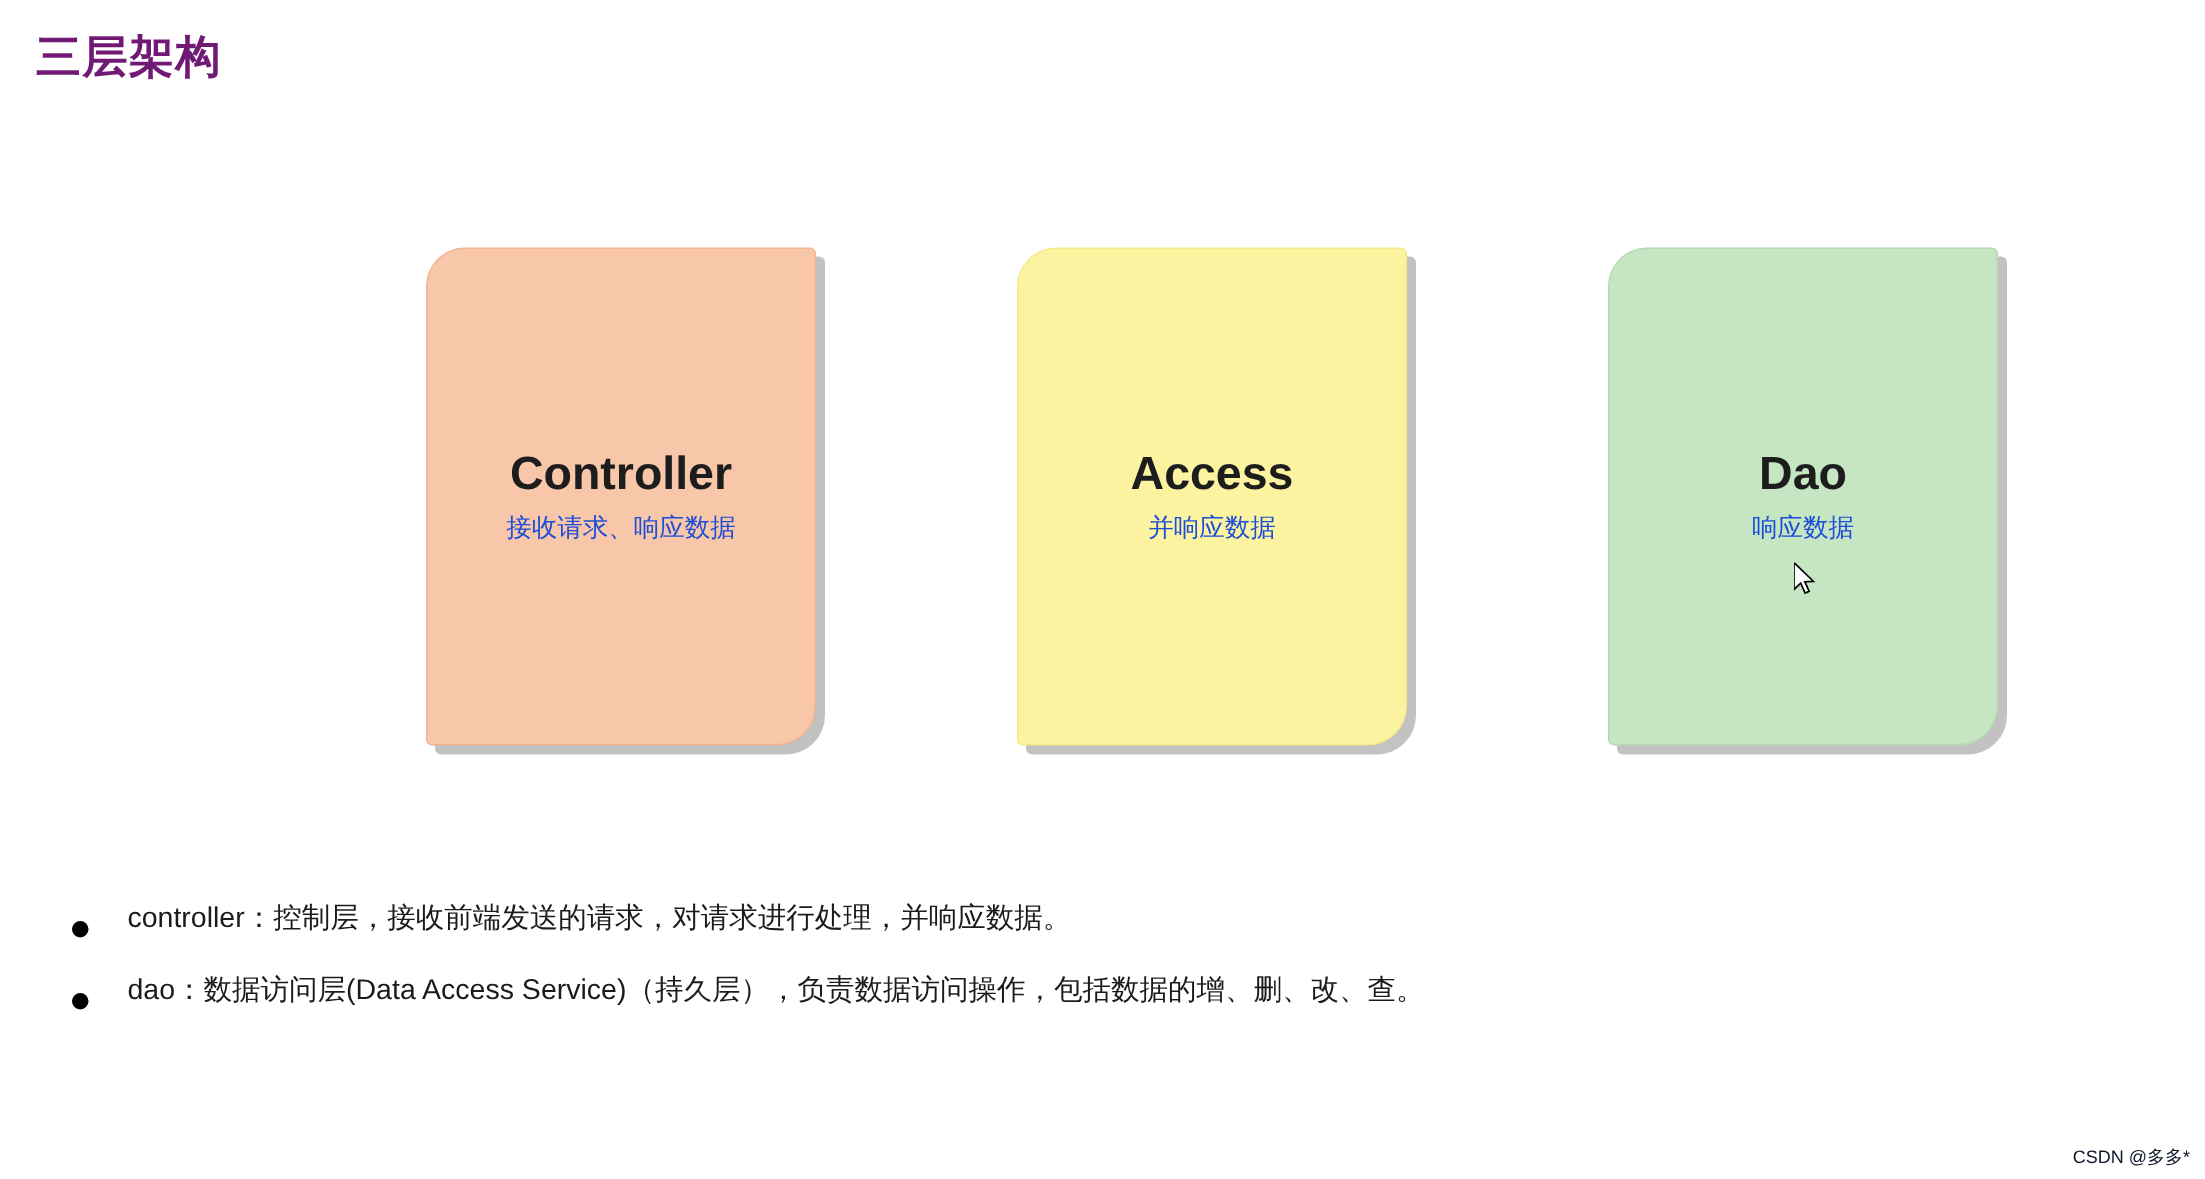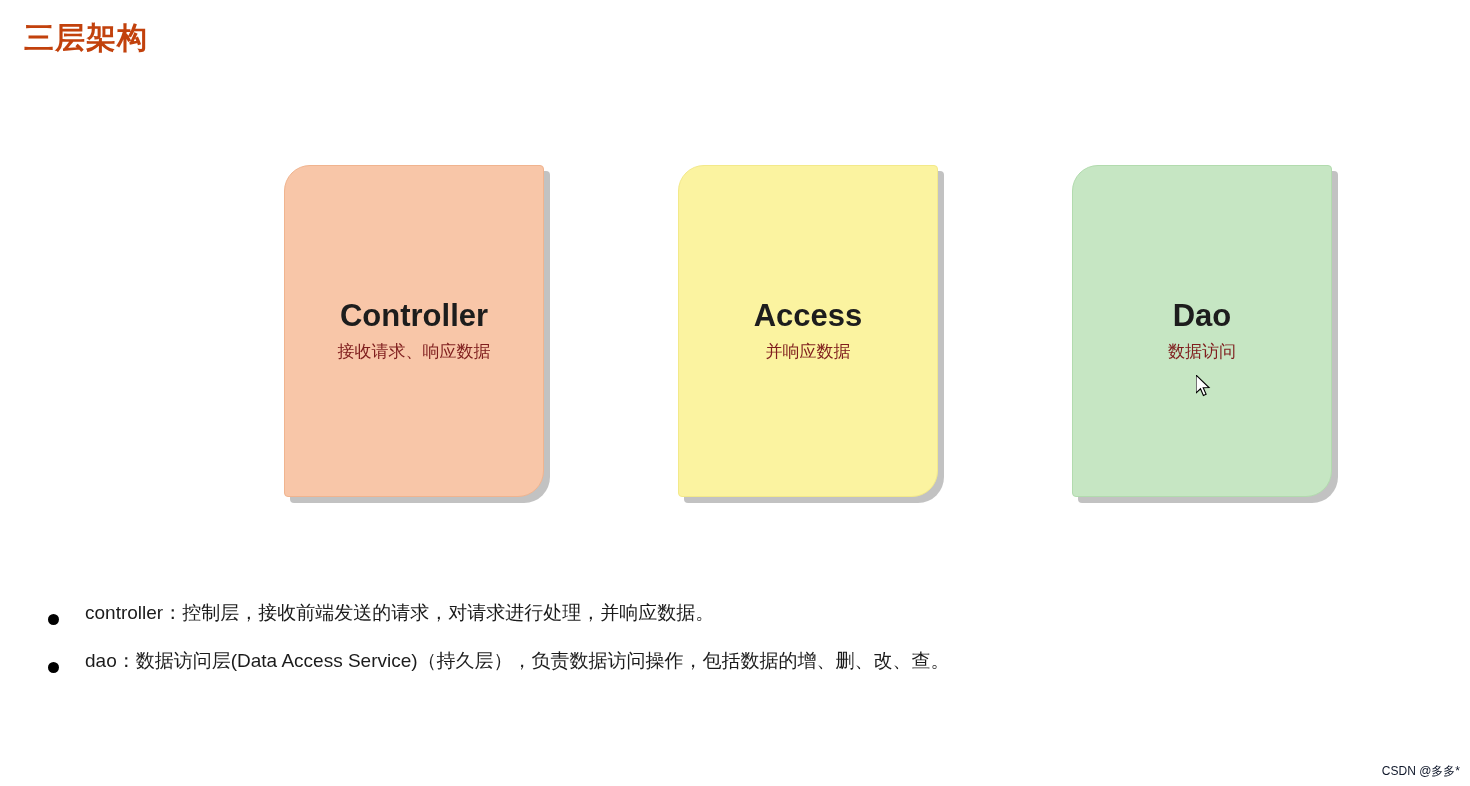--- a/index.html
+++ b/index.html
@@ -16,21 +16,21 @@
     color: #222222;
   }
 
   
   .slide-title {
     position: absolute;
     left: 24px;
     top: 18px;
     font-size: 30px;
     font-weight: bold;
-    color: #c2410c;
+    color: #701a75;
     letter-spacing: 1px;
     white-space: nowrap;
   }
 
   
   .cards {
     position: absolute;
     left: 0;
     top: 165px;
     width: 1470px;
@@ -49,21 +49,21 @@
   }
   .card-title {
     font-size: 31px;
     font-weight: bold;
     color: #1d1d1d;
     line-height: 1.1;
     margin-bottom: 8px;
   }
   .card-sub {
     font-size: 17px;
-    color: #7f1d1d;
+    color: #1d4ed8;
     line-height: 1.3;
     white-space: nowrap;
   }
   
   .card-controller { left: 284px; }
   .card-service    { left: 678px; }
   .card-dao        { left: 1072px; }
 
   
   .bullets {
@@ -125,21 +125,21 @@
     <div class="card-sub">接收请求、响应数据</div>
   </div>
 
   <div class="card card-service" style="background: rgb(251, 243, 160); border: 1px solid rgb(243, 233, 138);">
     <div class="card-title">Access</div>
     <div class="card-sub">并响应数据</div>
   </div>
 
   <div class="card card-dao" style="background: rgb(198, 230, 195); border: 1px solid rgb(178, 219, 174);">
     <div class="card-title">Dao</div>
-    <div class="card-sub">数据访问</div>
+    <div class="card-sub">响应数据</div>
   </div>
 
 </div>
 
 <div class="bullets">
 
   <div class="bullet-row">
     <span class="bullet-dot"></span>
     <span class="bullet-text">controller：控制层，接收前端发送的请求，对请求进行处理，并响应数据。</span>
   </div>

